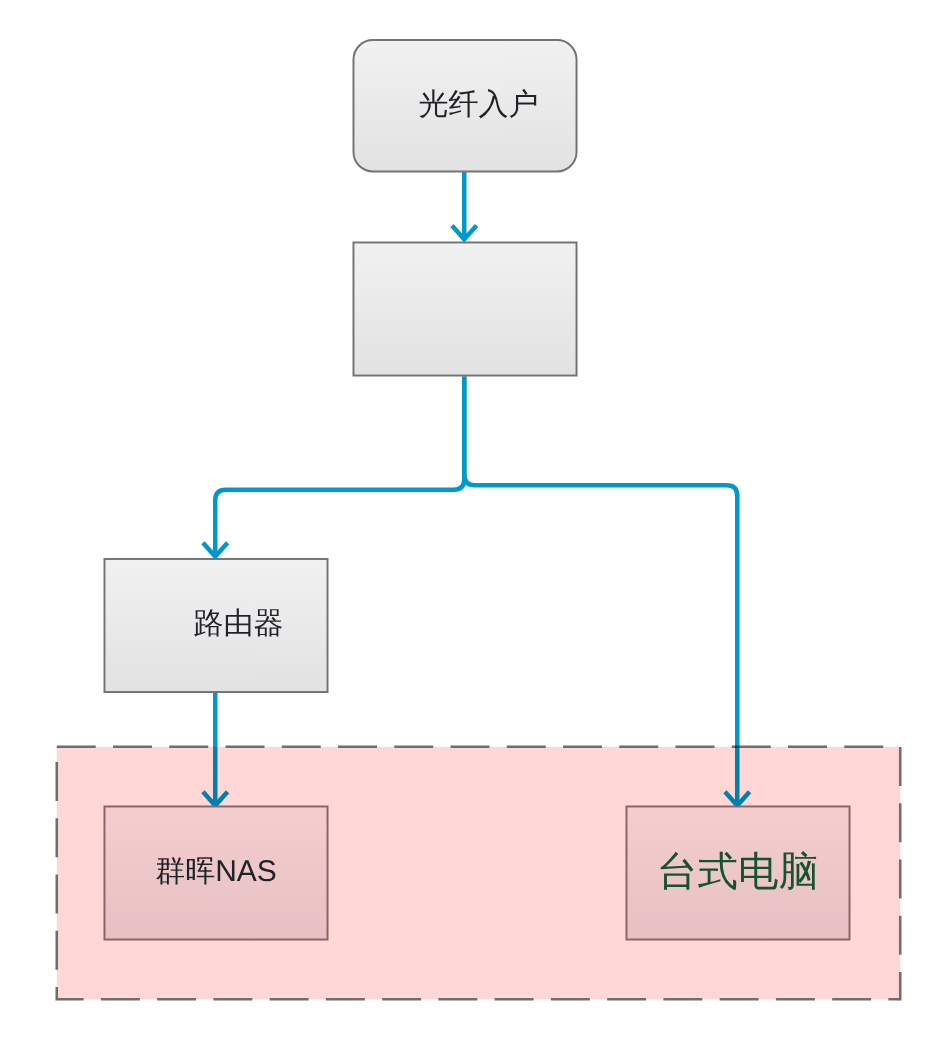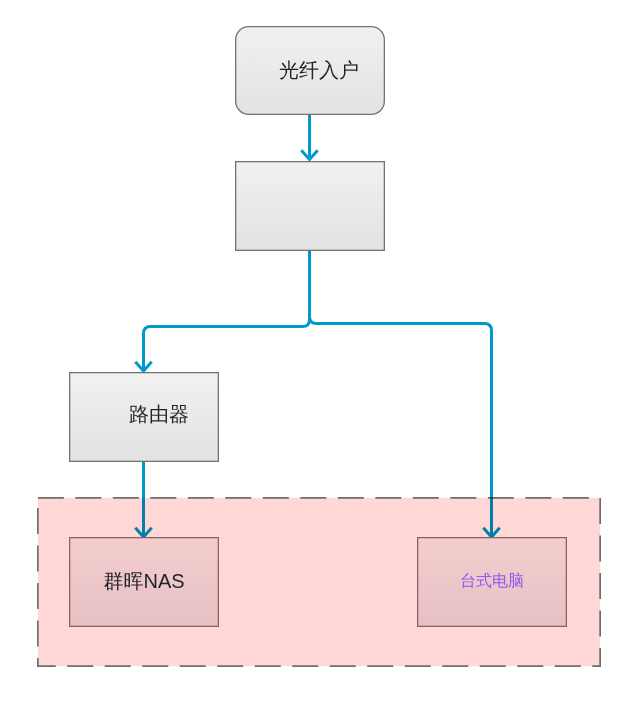--- a/index.html
+++ b/index.html
@@ -53,22 +53,22 @@
       </g>
       <rect x="235.65" y="26.65" width="148.7" height="87.7" rx="13" ry="13" fill="url(#grad-fiber)" stroke="#737373" stroke-width="1.3"></rect>
       <rect x="235.65" y="161.65" width="148.7" height="88.7" rx="0" ry="0" fill="url(#grad-modem)" stroke="#737373" stroke-width="1.3"></rect>
       <rect x="69.65" y="372.65" width="148.7" height="88.7" rx="0" ry="0" fill="url(#grad-router)" stroke="#737373" stroke-width="1.3"></rect>
       <rect x="69.65" y="537.65" width="148.7" height="88.7" rx="0" ry="0" fill="url(#grad-nas)" stroke="#8c6366" stroke-width="1.3"></rect>
       <rect x="417.65" y="537.65" width="148.7" height="88.7" rx="0" ry="0" fill="url(#grad-desktop)" stroke="#8c6366" stroke-width="1.3"></rect>
     </svg>
   <div class="node-hit" id="hit-fiber" style="left: 235px; top: 25px; width: 150px; height: 89px; padding-left: 18px;">
     <span class="node-label" id="lbl-fiber" style="color: rgb(31, 35, 40); font-size: 20px;">光纤入户</span>
   </div>
-  <div class="node-hit" id="hit-router" style="left: 69px; top: 371px; width: 180px; height: 90px; font-family: Liberation Mono, monospace;">
+  <div class="node-hit" id="hit-router" style="left: 69px; top: 371px; width: 180px; height: 90px;">
     <span class="node-label" id="lbl-router" style="color: rgb(31, 35, 40); font-size: 20px;">路由器</span>
   </div>
   <div class="node-hit" id="hit-nas" style="left: 69px; top: 536px; width: 150px; height: 90px;">
     <span class="node-label" id="lbl-nas" style="color: rgb(31, 35, 40); font-size: 20px;">群晖NAS</span>
   </div>
   <div class="node-hit" id="hit-desktop" style="left: 417px; top: 536px; width: 150px; height: 90px;">
-    <span class="node-label" id="lbl-desktop" style="color: #8b5cf6; font-size: 16px;">台式电脑</span>
+    <span class="node-label" id="lbl-desktop" style="color: #14532d; font-size: 27px;">台式电脑</span>
   </div>
 </div>
 
 </body></html>

